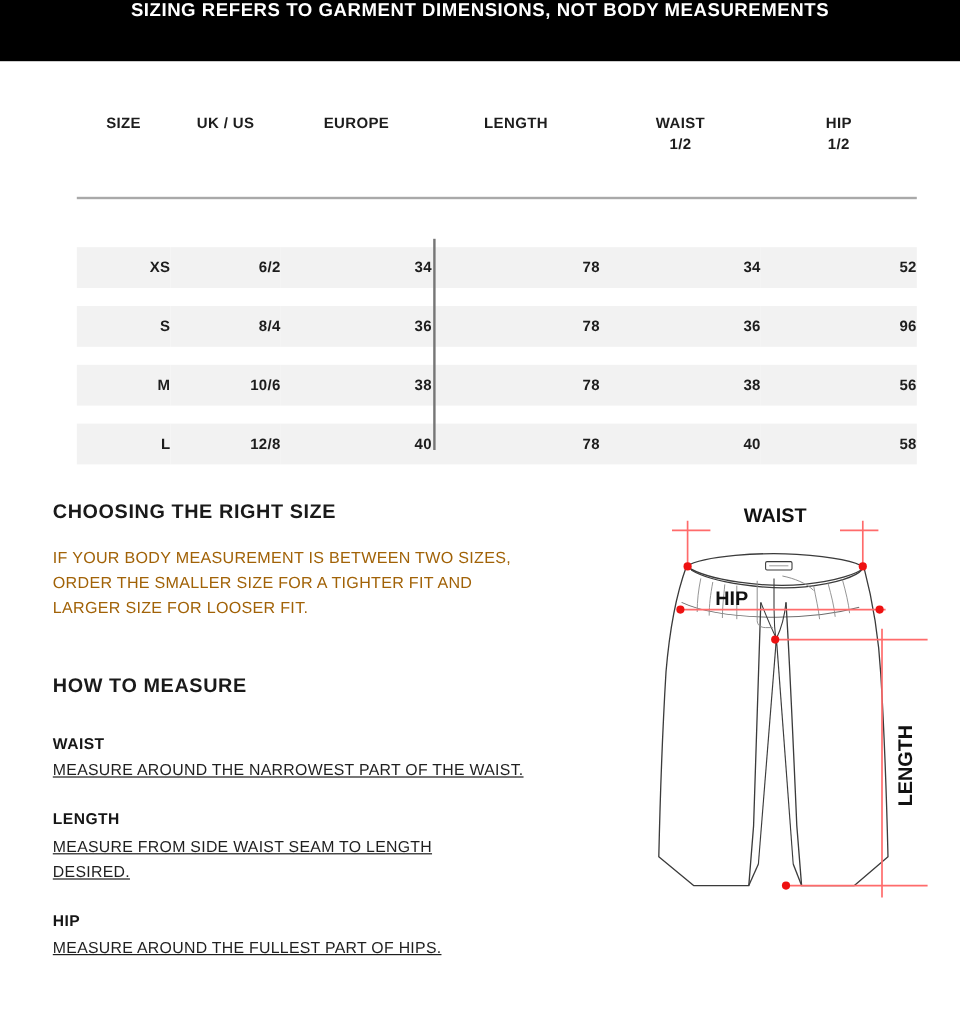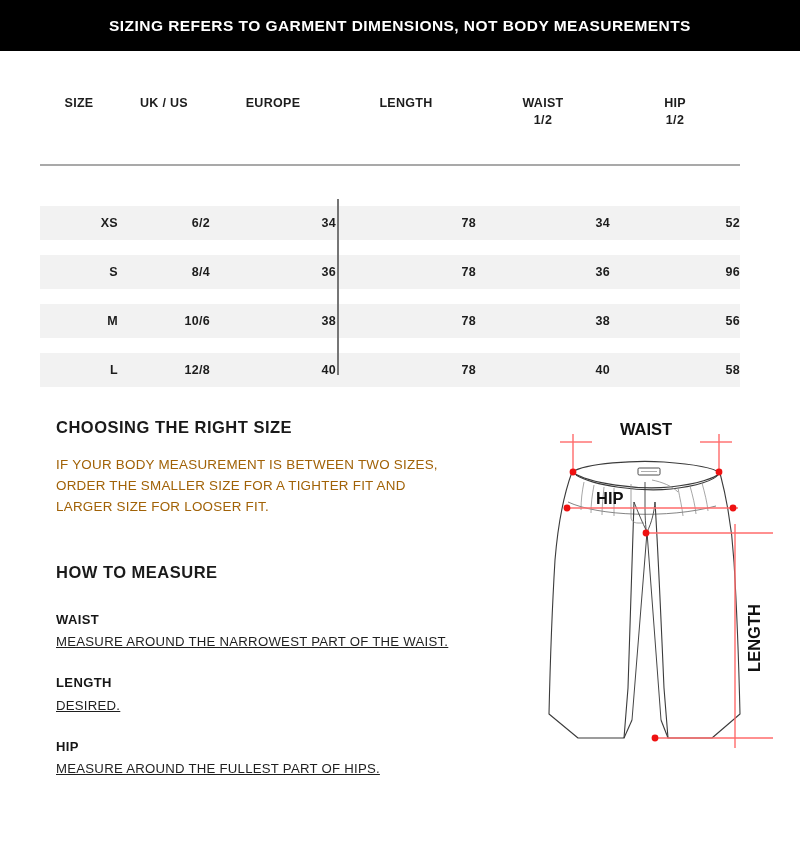--- a/index.html
+++ b/index.html
@@ -18,36 +18,35 @@
 
   
   .banner {
     position: absolute;
     left: 0;
     top: 0;
     width: 800px;
     height: 51px;
     background: #000000;
     display: flex;
-    align-items: center;
     justify-content: center;
   }
   .banner-text {
     color: #ffffff;
     font-size: 15.5px;
     font-weight: 700;
     letter-spacing: 0.45px;
     text-transform: uppercase;
     white-space: nowrap;
   }
 
   
   .table-wrap {
     position: absolute;
-    left: 40px;
+    left: 64px;
     top: 78px;
     width: 700px;
   }
   .size-table {
     width: 700px;
     border-collapse: collapse;
     table-layout: fixed;
   }
   .size-table th,
   .size-table td {
@@ -100,21 +99,21 @@
     left: 297px;   
     top: 121px;
     width: 1.5px;
     height: 176px;
     background: #767676;
   }
 
   
   .lower {
     position: absolute;
-    left: 56px;
+    left: 44px;
     top: 418px;
     width: 470px;
   }
   .sec-title {
     font-size: 16.5px;
     font-weight: 700;
     letter-spacing: 0.5px;
     color: #1a1a1a;
     margin: 0;
     line-height: 1.2;
@@ -270,20 +269,21 @@
   <div class="measure-block first">
     <div class="m-label">WAIST</div>
     <div class="m-desc">
       <span>MEASURE AROUND THE NARROWEST PART OF THE WAIST.</span>
     </div>
   </div>
 
   <div class="measure-block">
     <div class="m-label">LENGTH</div>
     <div class="m-desc">
+      <span>MEASURE FROM SIDE WAIST SEAM TO LENGTH</span>
       <span>DESIRED.</span>
     </div>
   </div>
 
   <div class="measure-block">
     <div class="m-label">HIP</div>
     <div class="m-desc">
       <span>MEASURE AROUND THE FULLEST PART OF HIPS.</span>
     </div>
   </div>

